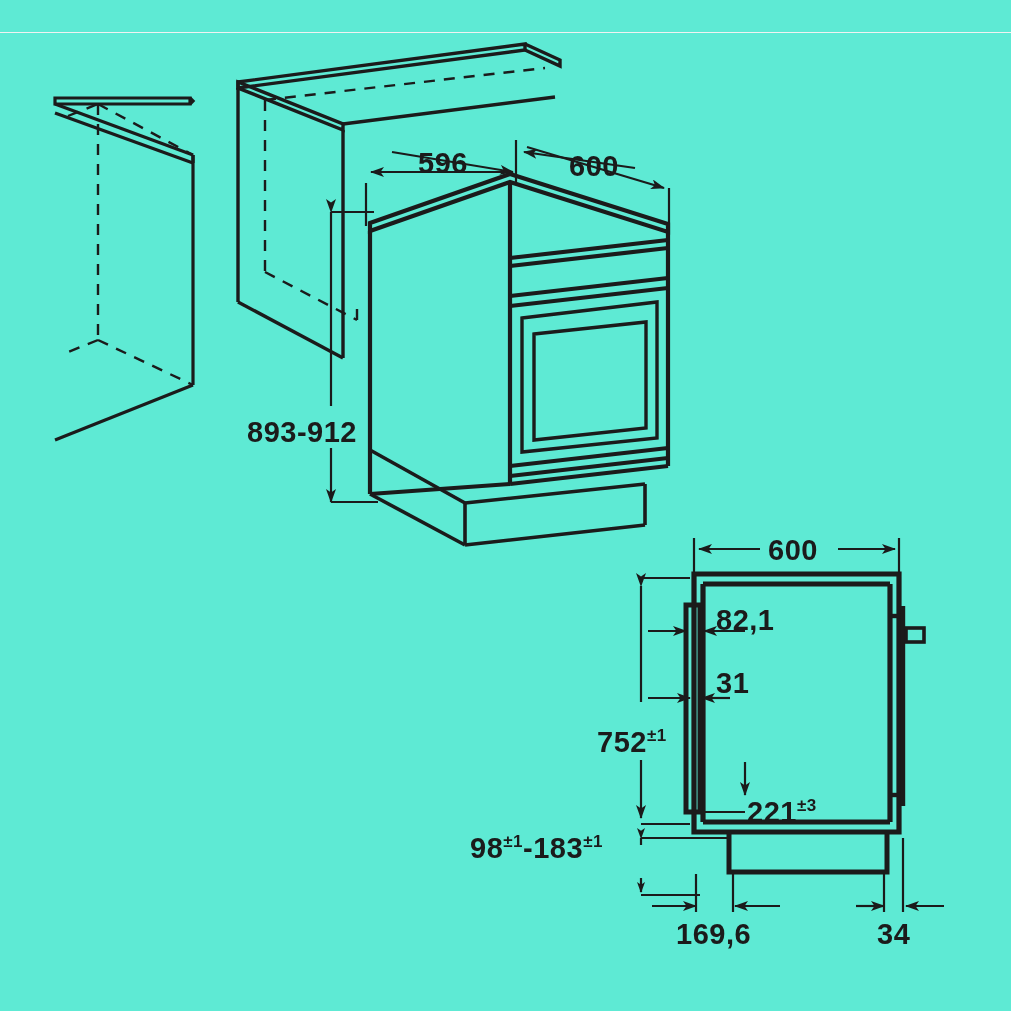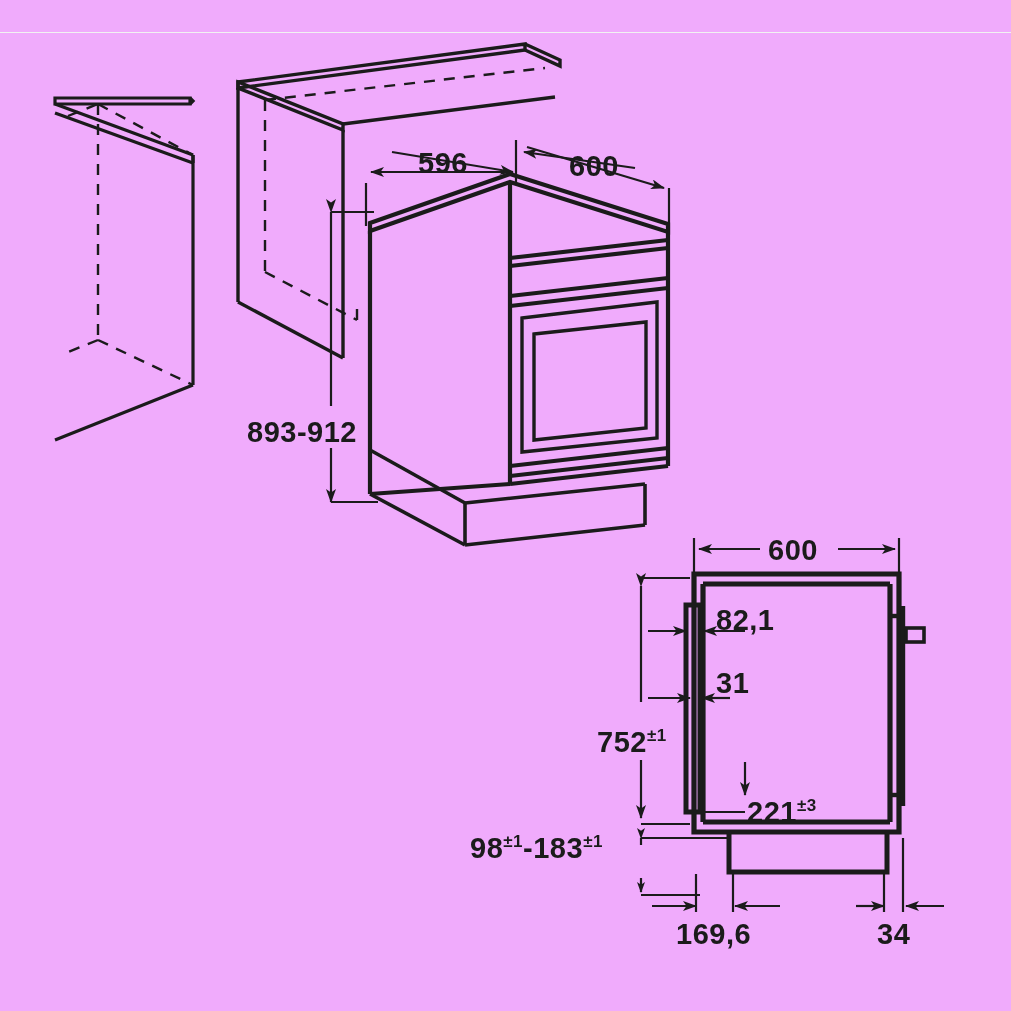--- a/index.html
+++ b/index.html
@@ -1,18 +1,18 @@
 <!DOCTYPE html>
 <html><head>
 <meta charset="utf-8">
 <style>
   html,body{margin:0;padding:0;background:#ffffff;}
   body{width:1011px;height:1011px;overflow:hidden;
        font-family:"Liberation Sans", sans-serif;}
-  #canvas{position:relative;width:1011px;height:1011px;background:#f0abfc;}
+  #canvas{position:relative;width:1011px;height:1011px;background:#5eead4;}
   svg{display:block;position:absolute;top:0;left:0;}
   .dimtext{font-family:"Liberation Sans", sans-serif;font-size:29px;
            font-weight:700;fill:#1b1b1b;letter-spacing:0.5px;}
   .sup{font-size:17px;font-weight:700;}
   .topline{position:absolute;left:0;top:32px;width:1011px;height:1px;
            background:#f2f2f2;}
 </style>
 </head>
 <body>
 

